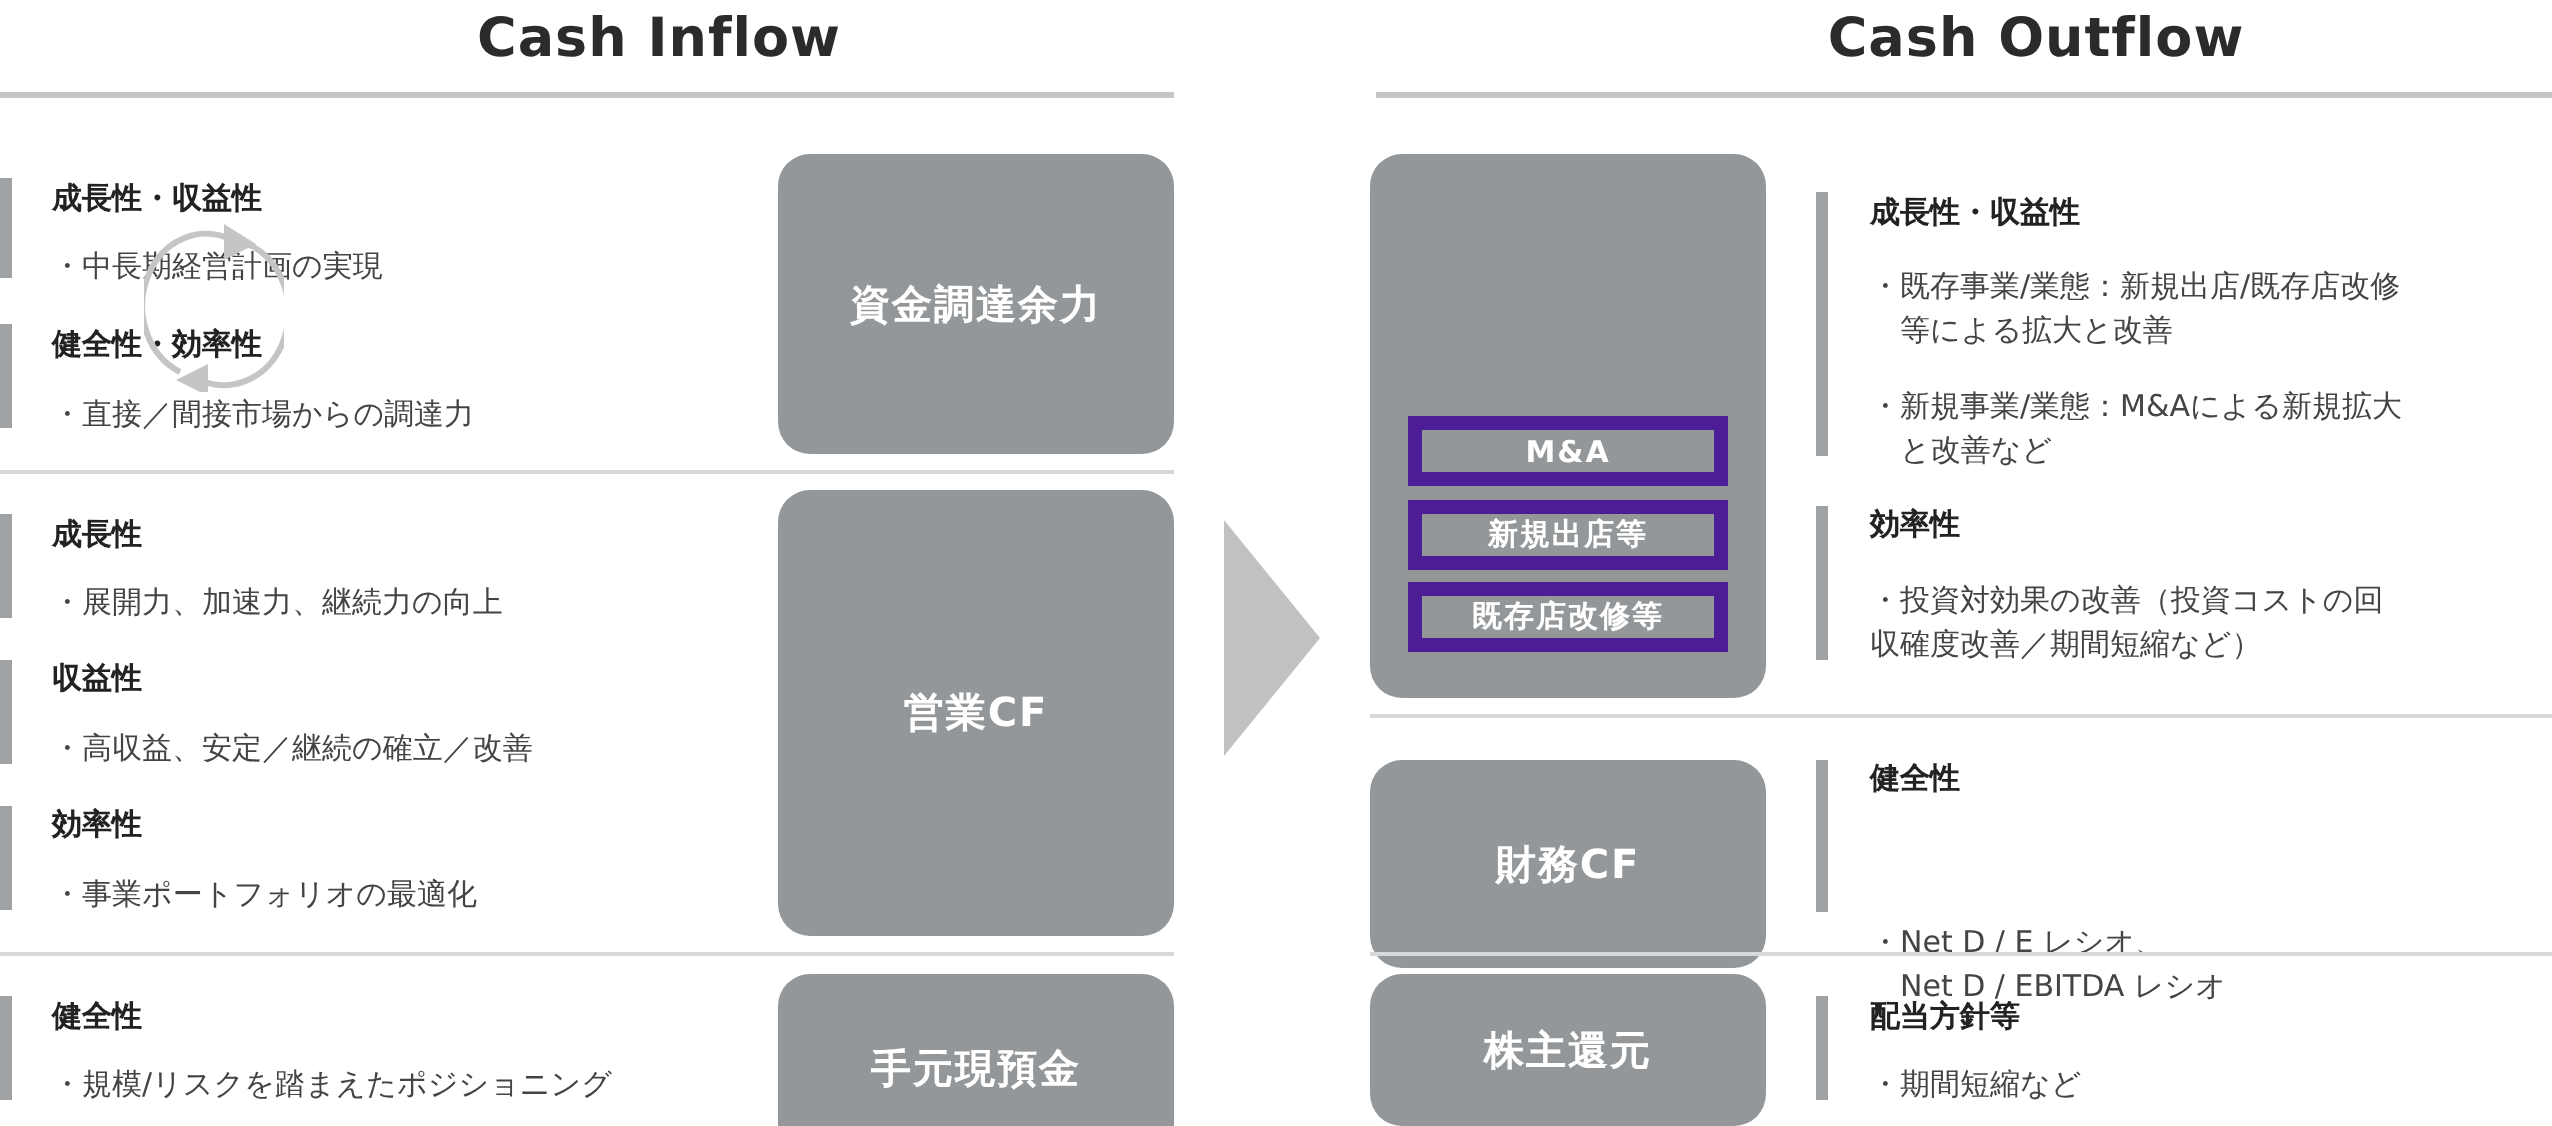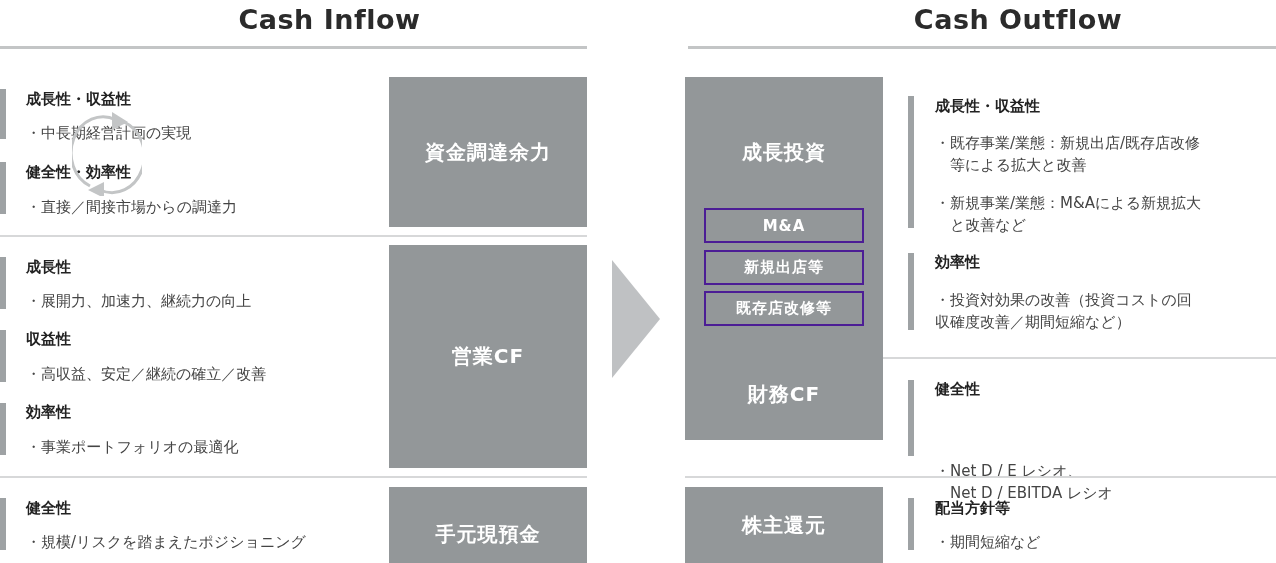--- a/index.html
+++ b/index.html
@@ -2,22 +2,22 @@
 <html><head>
 <meta charset="utf-8">
 <style>
   html, body { margin: 0; padding: 0; background: #ffffff; }
   body { width: 1276px; height: 563px; position: relative; overflow: hidden;
     font-family: "DejaVu Sans", "Liberation Sans", sans-serif; color: #222; }
   .abs { position: absolute; }
   .title { font-size: 27px; font-weight: bold; color: #2b2b2b; text-align: center; letter-spacing: 0.5px; padding-left: 36px; }
   .rule-thick { height: 3px; background: #c3c5c6; }
   .rule-thin { height: 2px; background: #d7d8d9; }
-  .box { background: #939799; color: #fff; font-weight: bold; display: flex; align-items: center; justify-content: center; font-size: 20px; letter-spacing: 1px; }
-  .subbox { border: 2px solid #4c1d95; color: #fff; font-weight: bold; font-size: 15px; display: flex; align-items: center; justify-content: center; box-sizing: border-box; }
+  .box { background: #939799; color: #fff; font-weight: bold; display: flex; align-items: center; justify-content: center; font-size: 20px; letter-spacing: 1px; border-radius: 16px; }
+  .subbox { border: 7px solid #4c1d95; color: #fff; font-weight: bold; font-size: 15px; display: flex; align-items: center; justify-content: center; box-sizing: border-box; }
   .bar { width: 6px; background: #9ea2a4; }
   .head { font-size: 15px; font-weight: bold; color: #222; }
   .item { font-size: 15px; color: #444; line-height: 22px; }
   .arrow { width: 0; height: 0; border-top: 59px solid transparent; border-bottom: 59px solid transparent; border-left: 48px solid #bfc1c3; }
 </style>
 </head>
 <body>
 
 <div class="abs title" style="left:0;top:4px;width:587px;">Cash Inflow</div>
 <div class="abs rule-thick" style="left:0;top:46px;width:587px;"></div>
@@ -53,38 +53,37 @@
 <div class="abs head" style="left:26px;top:499px;">健全性</div>
 <div class="abs item" style="left:26px;top:531px;">・規模/リスクを踏まえたポジショニング</div>
 <div class="abs box" style="left:389px;top:487px;width:198px;height:95px;">手元現預金</div>
 
 <div class="abs arrow" style="left:612px;top:260px;"></div>
 
 <div class="abs title" style="left:688px;top:4px;width:588px;">Cash Outflow</div>
 <div class="abs rule-thick" style="left:688px;top:46px;width:588px;"></div>
 
 <div class="abs box" style="left:685px;top:77px;width:198px;height:272px;align-items:flex-start;padding-top:0;">
-  <div style="position:absolute;left:0;top:62px;width:198px;text-align:center;font-size:20px;">成長投資</div>
   <div class="abs subbox" style="left:19px;top:131px;width:160px;height:35px;">M&amp;A</div>
   <div class="abs subbox" style="left:19px;top:173px;width:160px;height:35px;">新規出店等</div>
   <div class="abs subbox" style="left:19px;top:214px;width:160px;height:35px;">既存店改修等</div>
 </div>
 <div class="abs bar" style="left:908px;top:96px;height:132px;"></div>
 <div class="abs head" style="left:935px;top:97px;">成長性・収益性</div>
 <div class="abs item" style="left:935px;top:132px;">・既存事業/業態：新規出店/既存店改修</div>
 <div class="abs item" style="left:935px;top:154px;">　等による拡大と改善</div>
 <div class="abs item" style="left:935px;top:192px;">・新規事業/業態：M&amp;Aによる新規拡大</div>
 <div class="abs item" style="left:935px;top:214px;">　と改善など</div>
 <div class="abs bar" style="left:908px;top:253px;height:77px;"></div>
 <div class="abs head" style="left:935px;top:253px;">効率性</div>
 <div class="abs item" style="left:935px;top:289px;">・投資対効果の改善（投資コストの回</div>
 <div class="abs item" style="left:935px;top:311px;">収確度改善／期間短縮など）</div>
 <div class="abs rule-thin" style="left:685px;top:357px;width:591px;"></div>
 
-<div class="abs box" style="left:685px;top:348px;width:198px;height:92px;">財務CF</div>
+<div class="abs box" style="left:685px;top:380px;width:198px;height:104px;">財務CF</div>
 <div class="abs bar" style="left:908px;top:380px;height:76px;"></div>
 <div class="abs head" style="left:935px;top:380px;">健全性</div>
 <div class="abs item" style="left:935px;top:416px;margin-top:44px;">・Net D / E レシオ、</div>
 <div class="abs item" style="left:935px;top:438px;margin-top:44px;">　Net D / EBITDA レシオ</div>
 <div class="abs rule-thin" style="left:685px;top:476px;width:591px;"></div>
 
 <div class="abs box" style="left:685px;top:487px;width:198px;height:76px;">株主還元</div>
 <div class="abs bar" style="left:908px;top:498px;height:52px;"></div>
 <div class="abs head" style="left:935px;top:499px;">配当方針等</div>
 <div class="abs item" style="left:935px;top:531px;">・期間短縮など</div>

